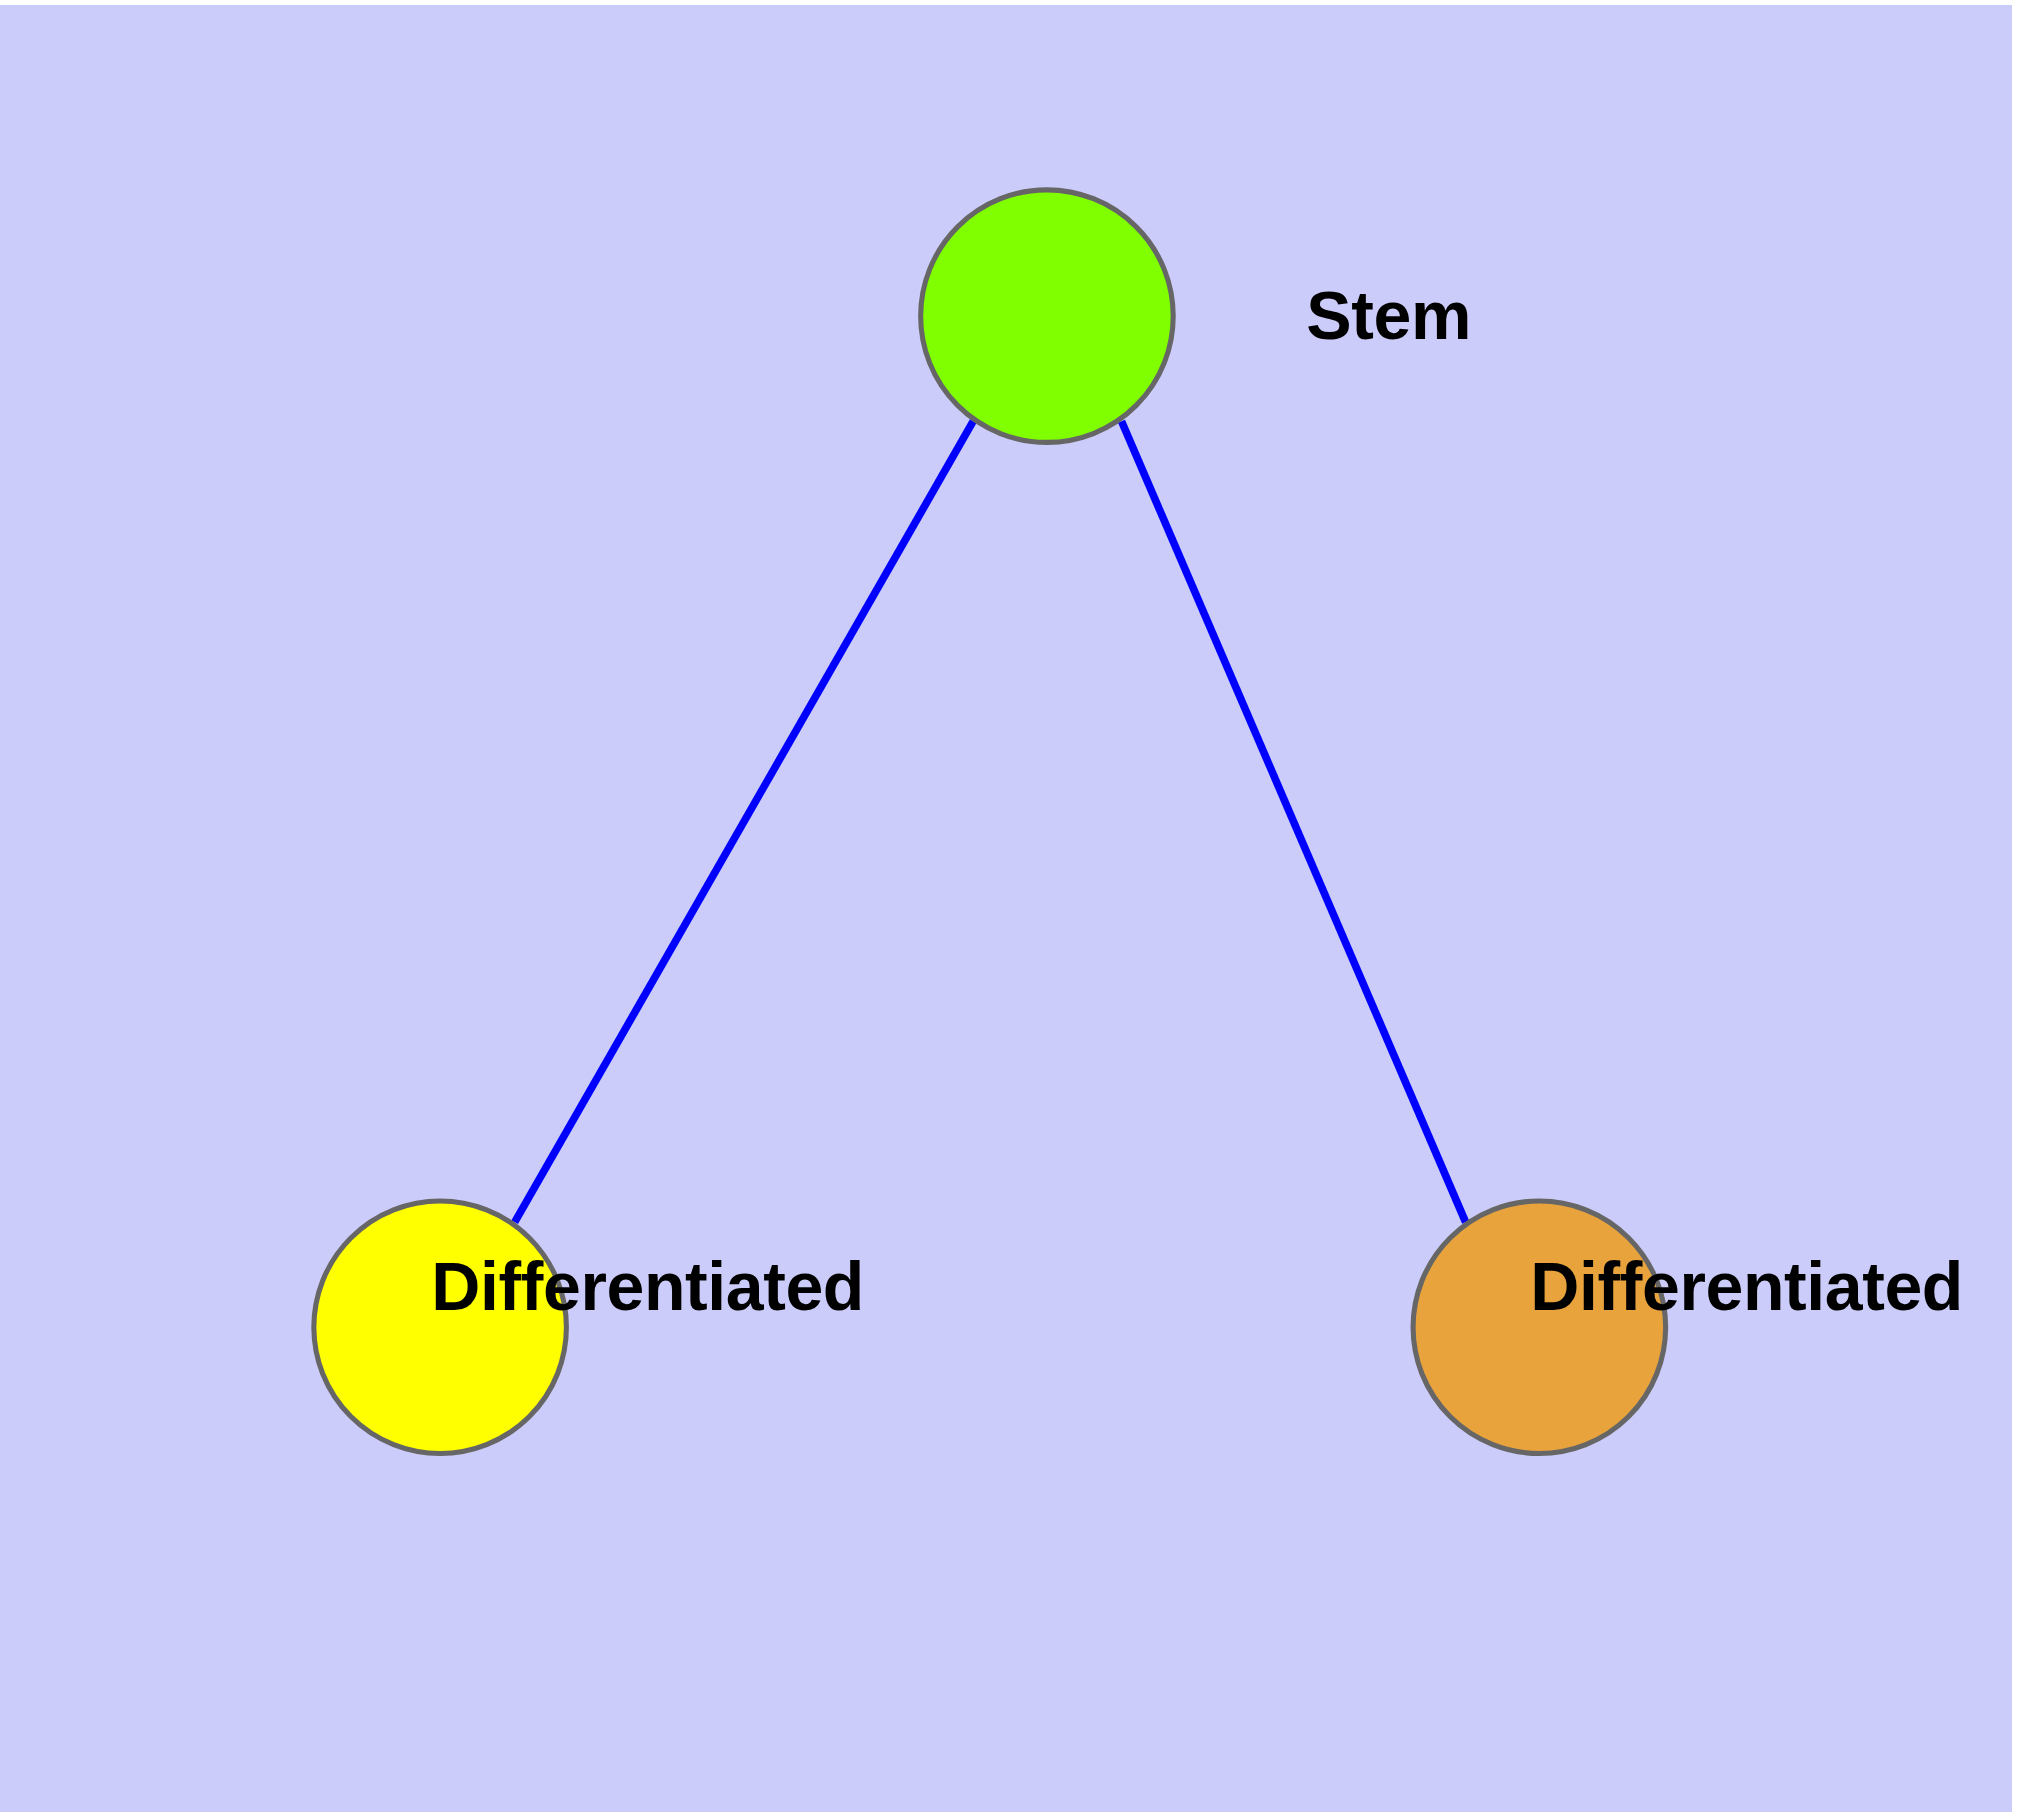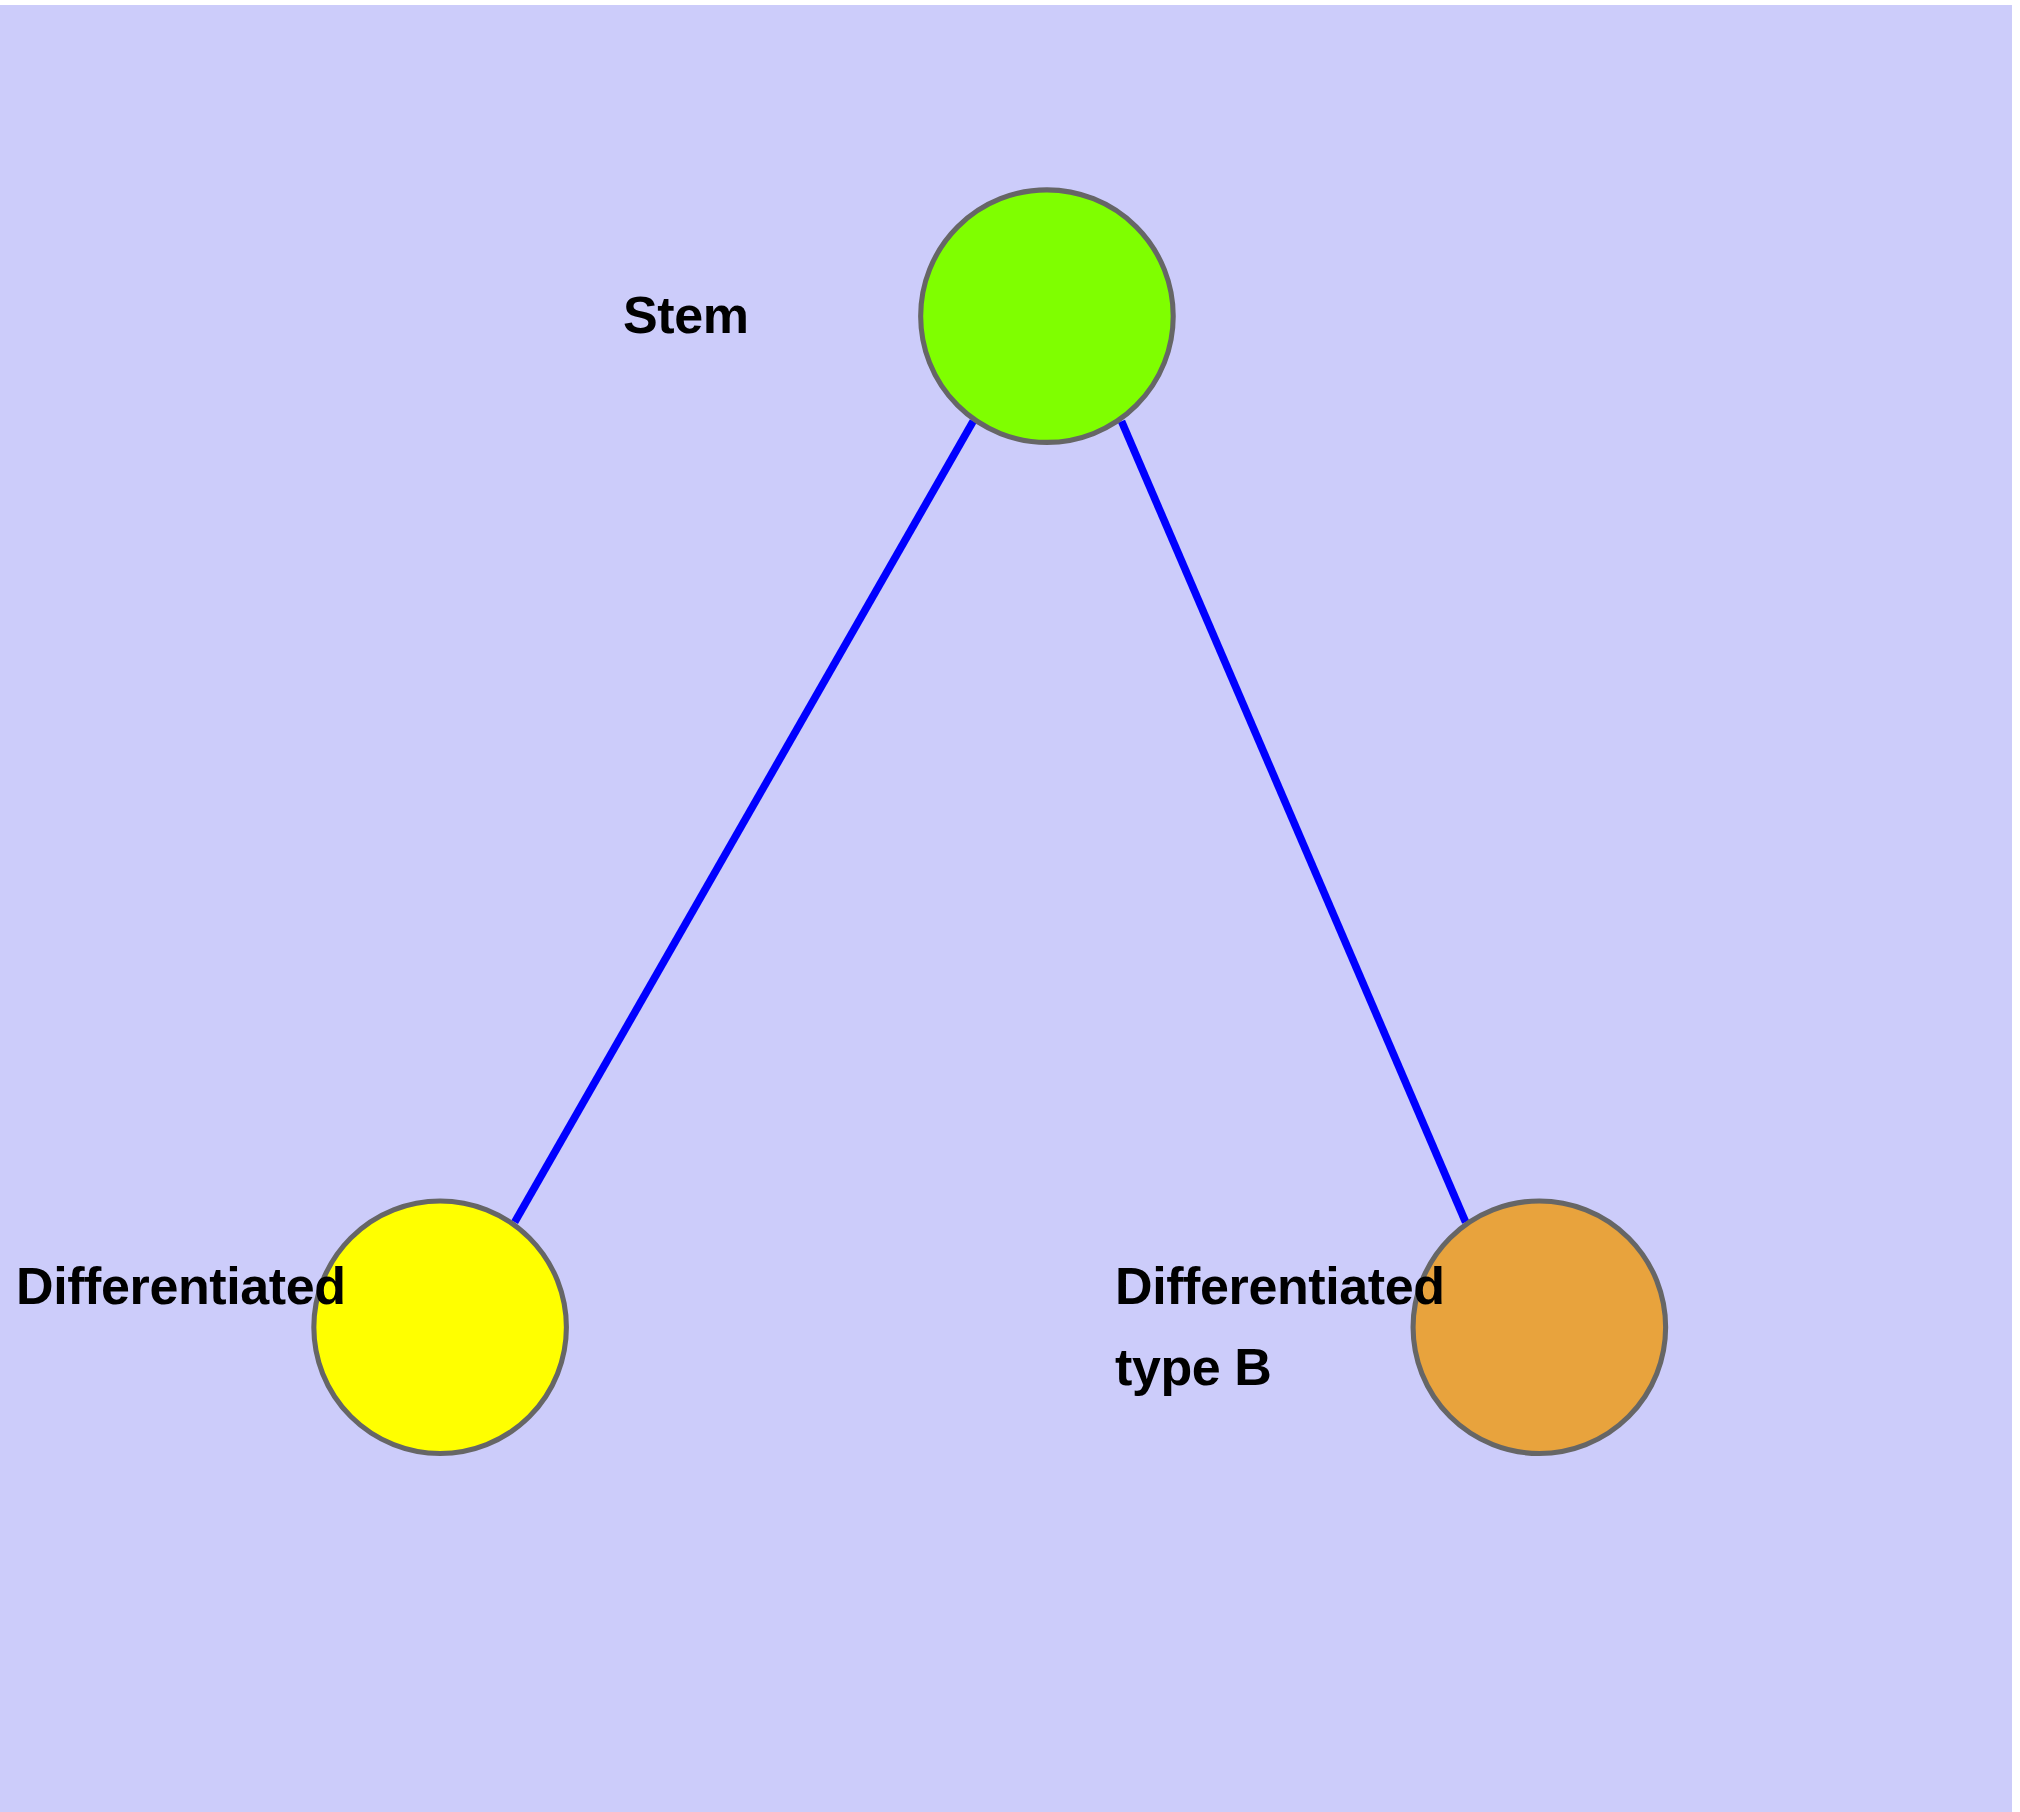--- a/index.html
+++ b/index.html
@@ -37,23 +37,23 @@
     top: 0;
     width: 2021px;
     height: 1812px;
   }
 
   .node-label {
     position: absolute;
     color: #000000;
     font-family: "Liberation Sans", sans-serif;
     font-weight: bold;
-    font-size: 52px;
+    font-size: 68px;
     line-height: 81px;
-    text-align: left;
+    text-align: right;
     white-space: nowrap;
     letter-spacing: -0.4px;
     pointer-events: none;
   }
 
   .node-label .label-line {
     display: block;
   }
 </style>
 </head>
@@ -80,17 +80,16 @@
   <div class="node-label" style="left: 623px; top: 275px; width: 848px;">
     <span class="label-line">Stem</span>
   </div>
 
   <div class="node-label" style="left: 16px; top: 1246px; width: 848px;">
     <span class="label-line">Differentiated</span>
   </div>
 
   <div class="node-label" style="left: 1115px; top: 1246px; width: 848px;">
     <span class="label-line">Differentiated</span>
-    <span class="label-line">type B</span>
   </div>
 
 </div>
 
 
 </body></html>

